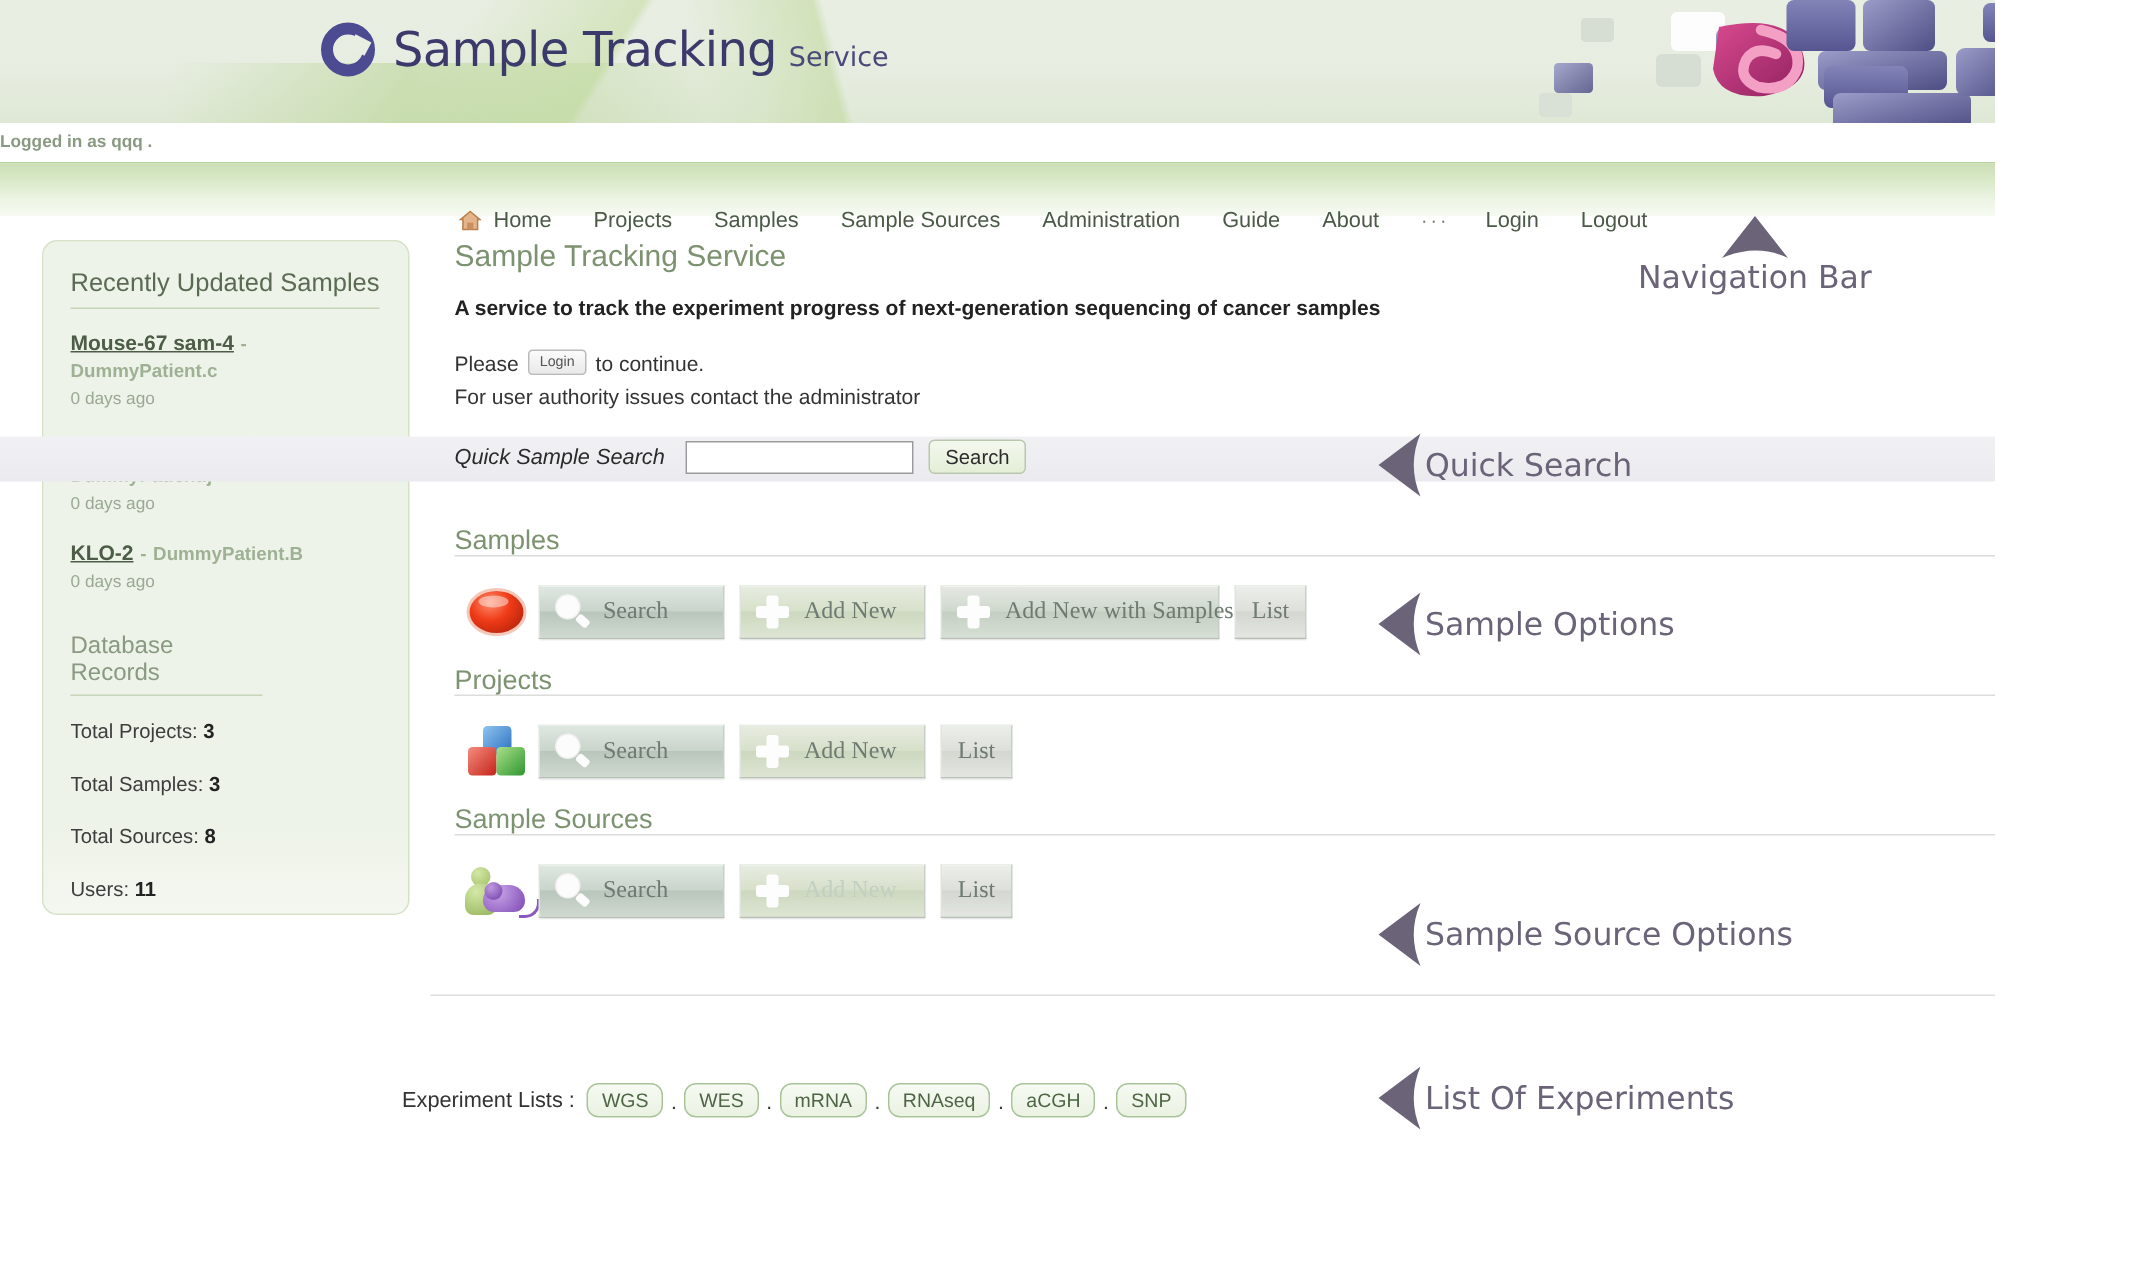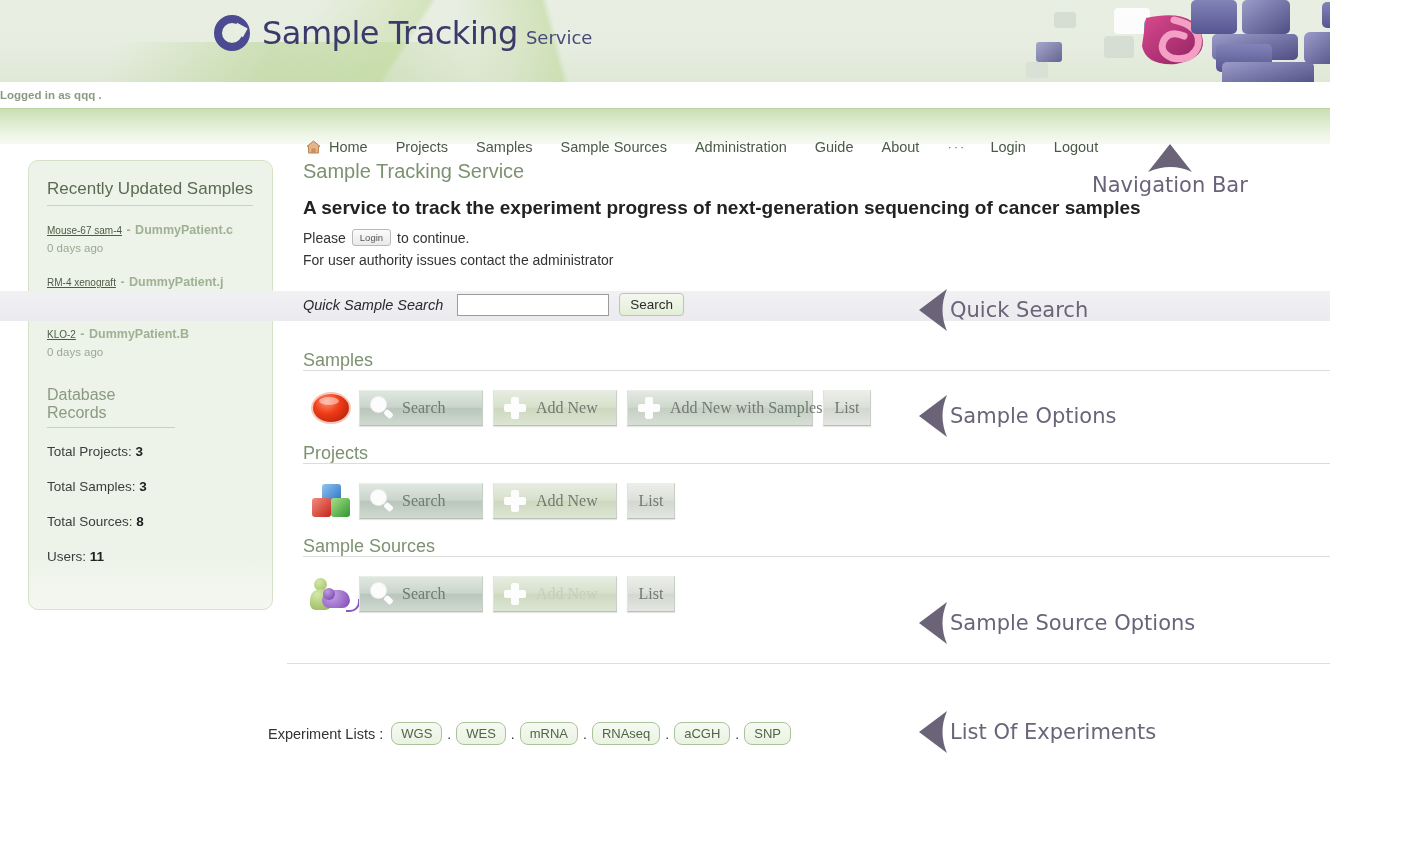--- a/index.html
+++ b/index.html
@@ -83,38 +83,38 @@
     background: linear-gradient(to bottom, #eef3e9 0%, #eef3e9 88%, #f4f7f0 100%);
     border: 1px solid #d5e2c8; border-radius: 10px;
     box-sizing: border-box; padding: 18px 18px 0 18px;
   }
   .side-title {
     font-size: 17px; color: #5b6b53; padding-bottom: 6px;
     border-bottom: 1px solid #c6d4b8; display: inline-block; margin-bottom: 14px;
   }
   .rec-item { margin-bottom: 18px; }
   .rec-name {
-    font-size: 10px; font-weight: normal; color: #4d5c46;
+    font-size: 14px; font-weight: bold; color: #4d5c46;
     text-decoration: underline; cursor: pointer; margin-top: 29px;
   }
   .rec-sep { font-size: 12.5px; color: #9fb194; font-weight: bold; }
   .rec-patient { font-size: 12.5px; color: #9fb194; font-weight: bold; }
   .rec-ago { font-size: 11.5px; color: #9aa894; margin-top: 4px; }
   .db-title {
     font-size: 16px; color: #8a9a82; padding-bottom: 5px;
     border-bottom: 1px solid #c6d4b8; display: inline-block;
     margin-top: 10px; margin-bottom: 16px; width: 128px;
   }
   .db-row { font-size: 13.5px; color: #3d3d3d; margin-bottom: 20px; }
   .db-row b { color: #222; }
 
   
   .main { position: absolute; left: 303px; top: 160px; width: 1100px; }
   .page-title { font-size: 20px; color: #7d9270; margin-bottom: 14px; }
-  .lead { font-size: 19px; font-weight: bold; color: #222; margin-bottom: 10px; }
+  .lead { font-size: 14px; font-weight: bold; color: #222; margin-bottom: 20px; }
   .please { font-size: 14px; color: #333; margin-bottom: 6px; display: flex; align-items: center; }
   .mini-btn {
     display: inline-block; margin: 0 6px;
     font-size: 9.5px; color: #555;
     border: 1px solid #b9b9b9; border-radius: 3px;
     background: linear-gradient(to bottom,#fbfbfb,#e9e9e9);
     padding: 2px 7px; cursor: pointer;
   }
   .note { font-size: 14px; color: #333; }
 

